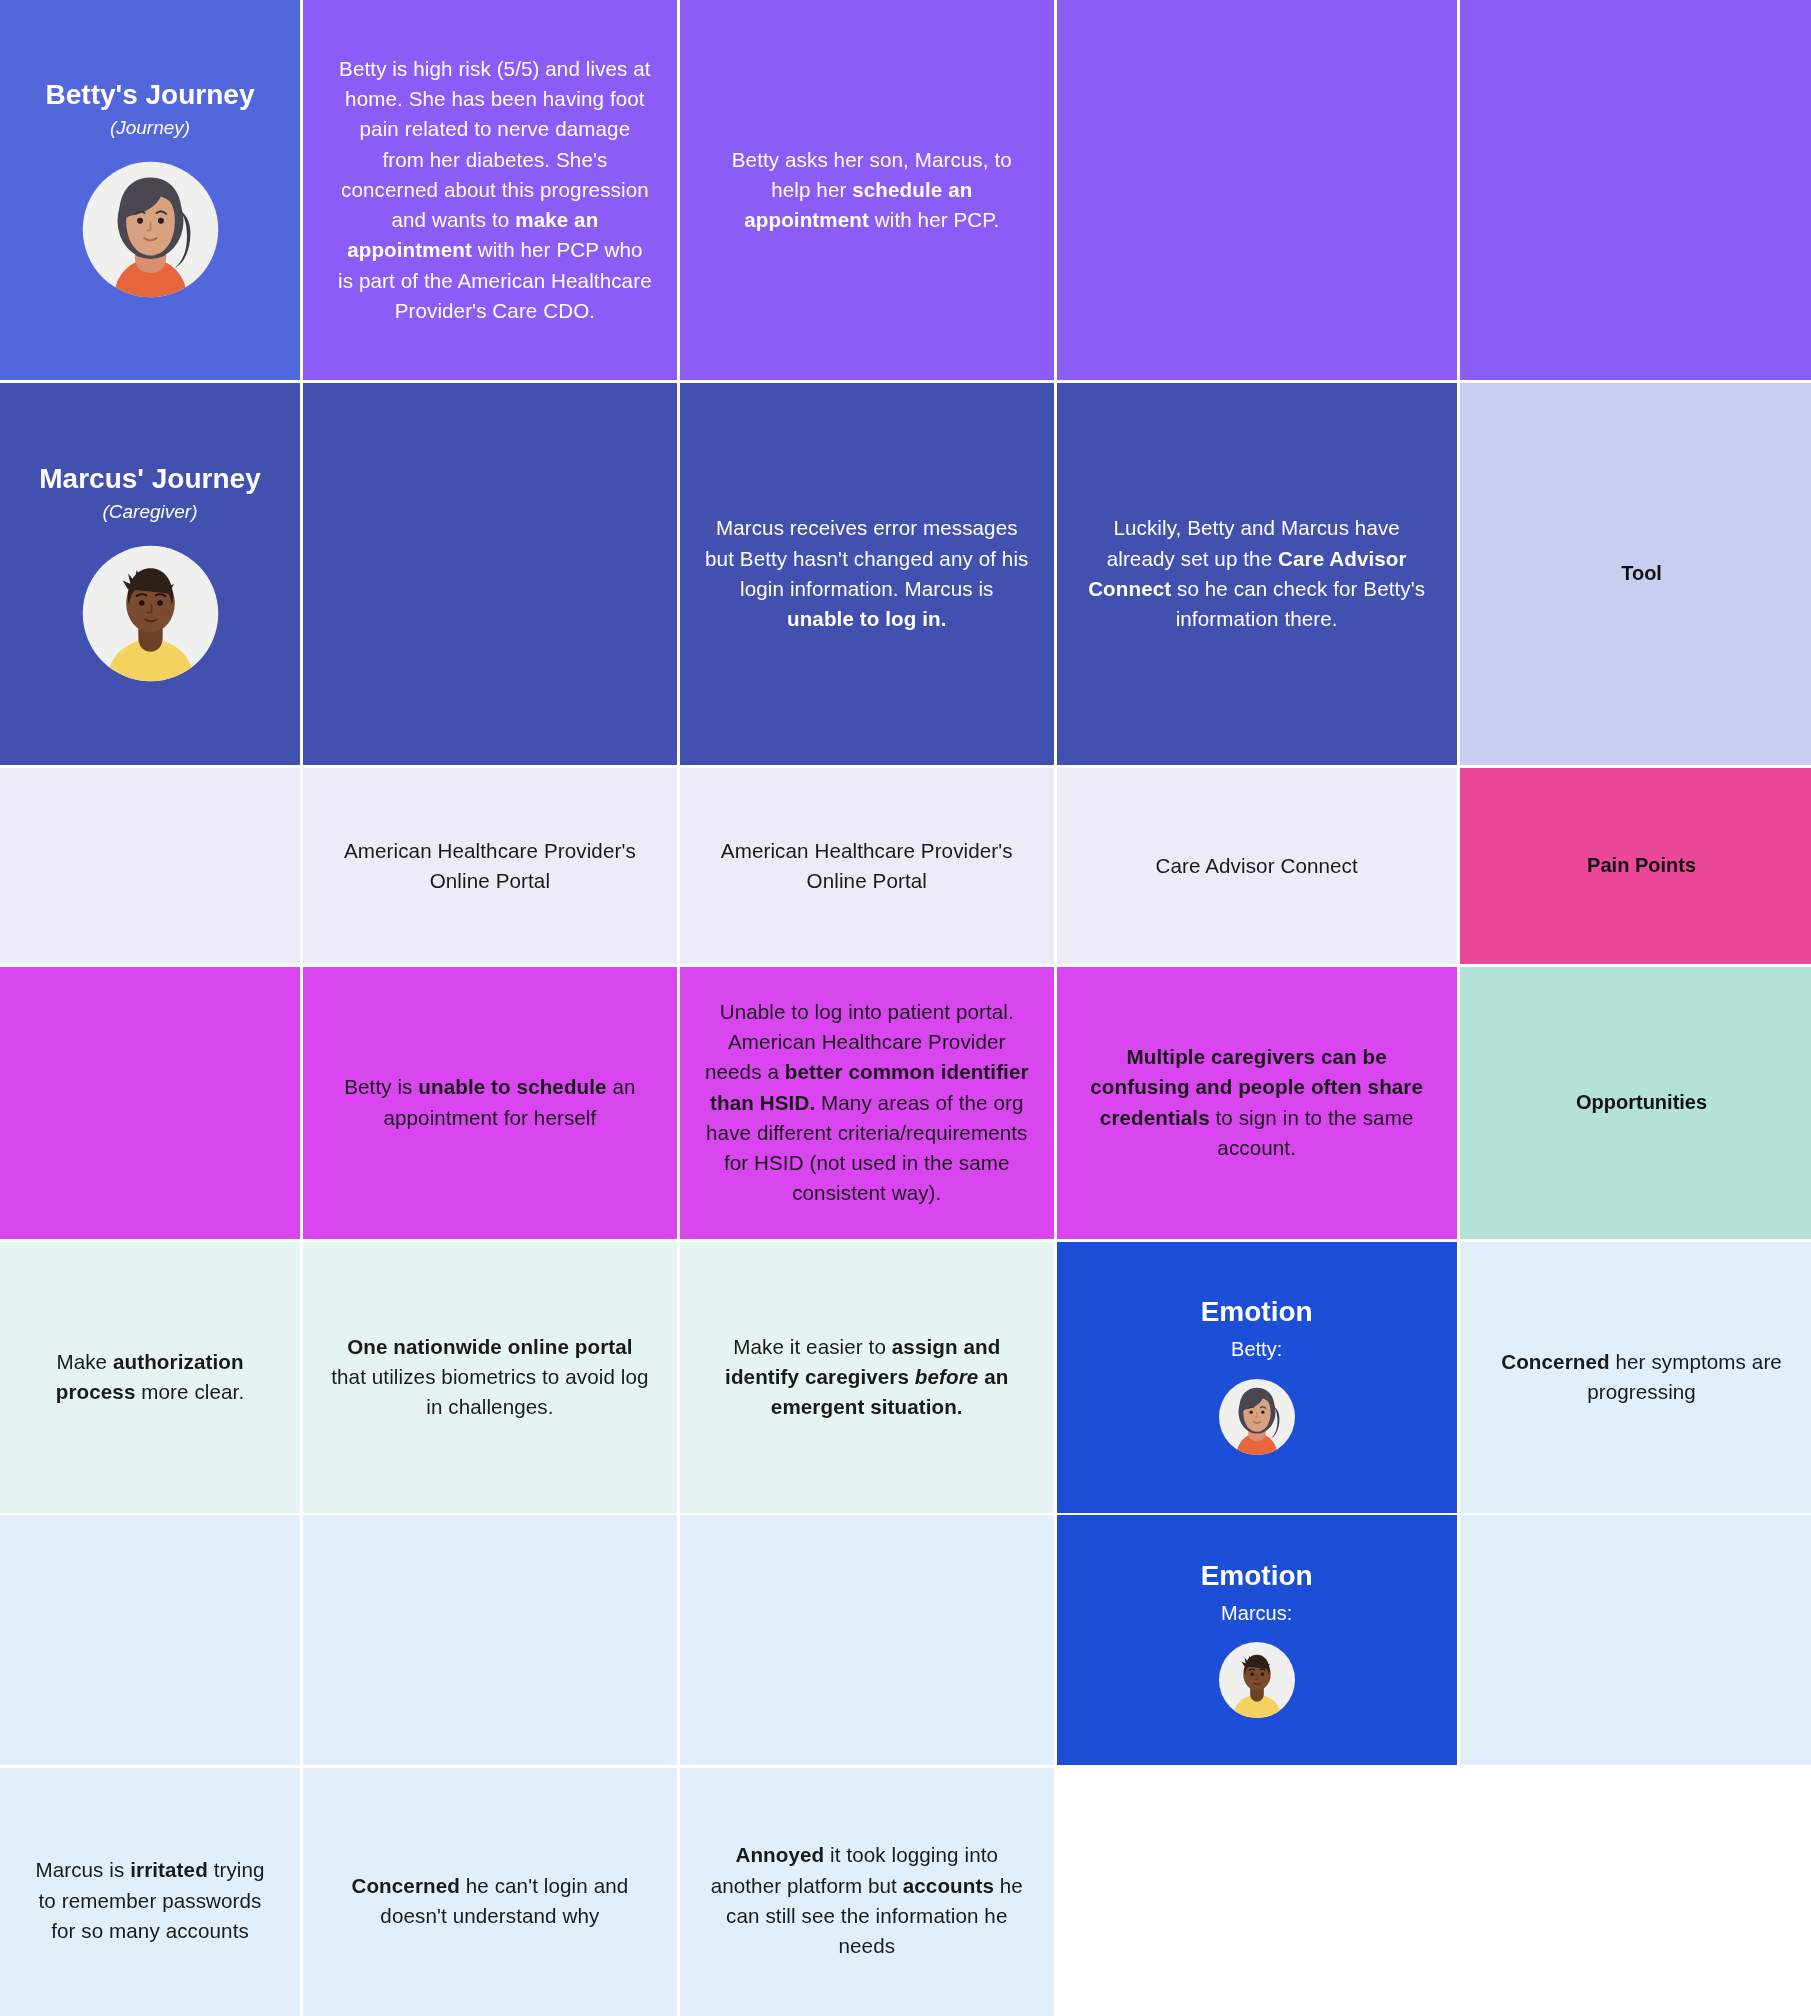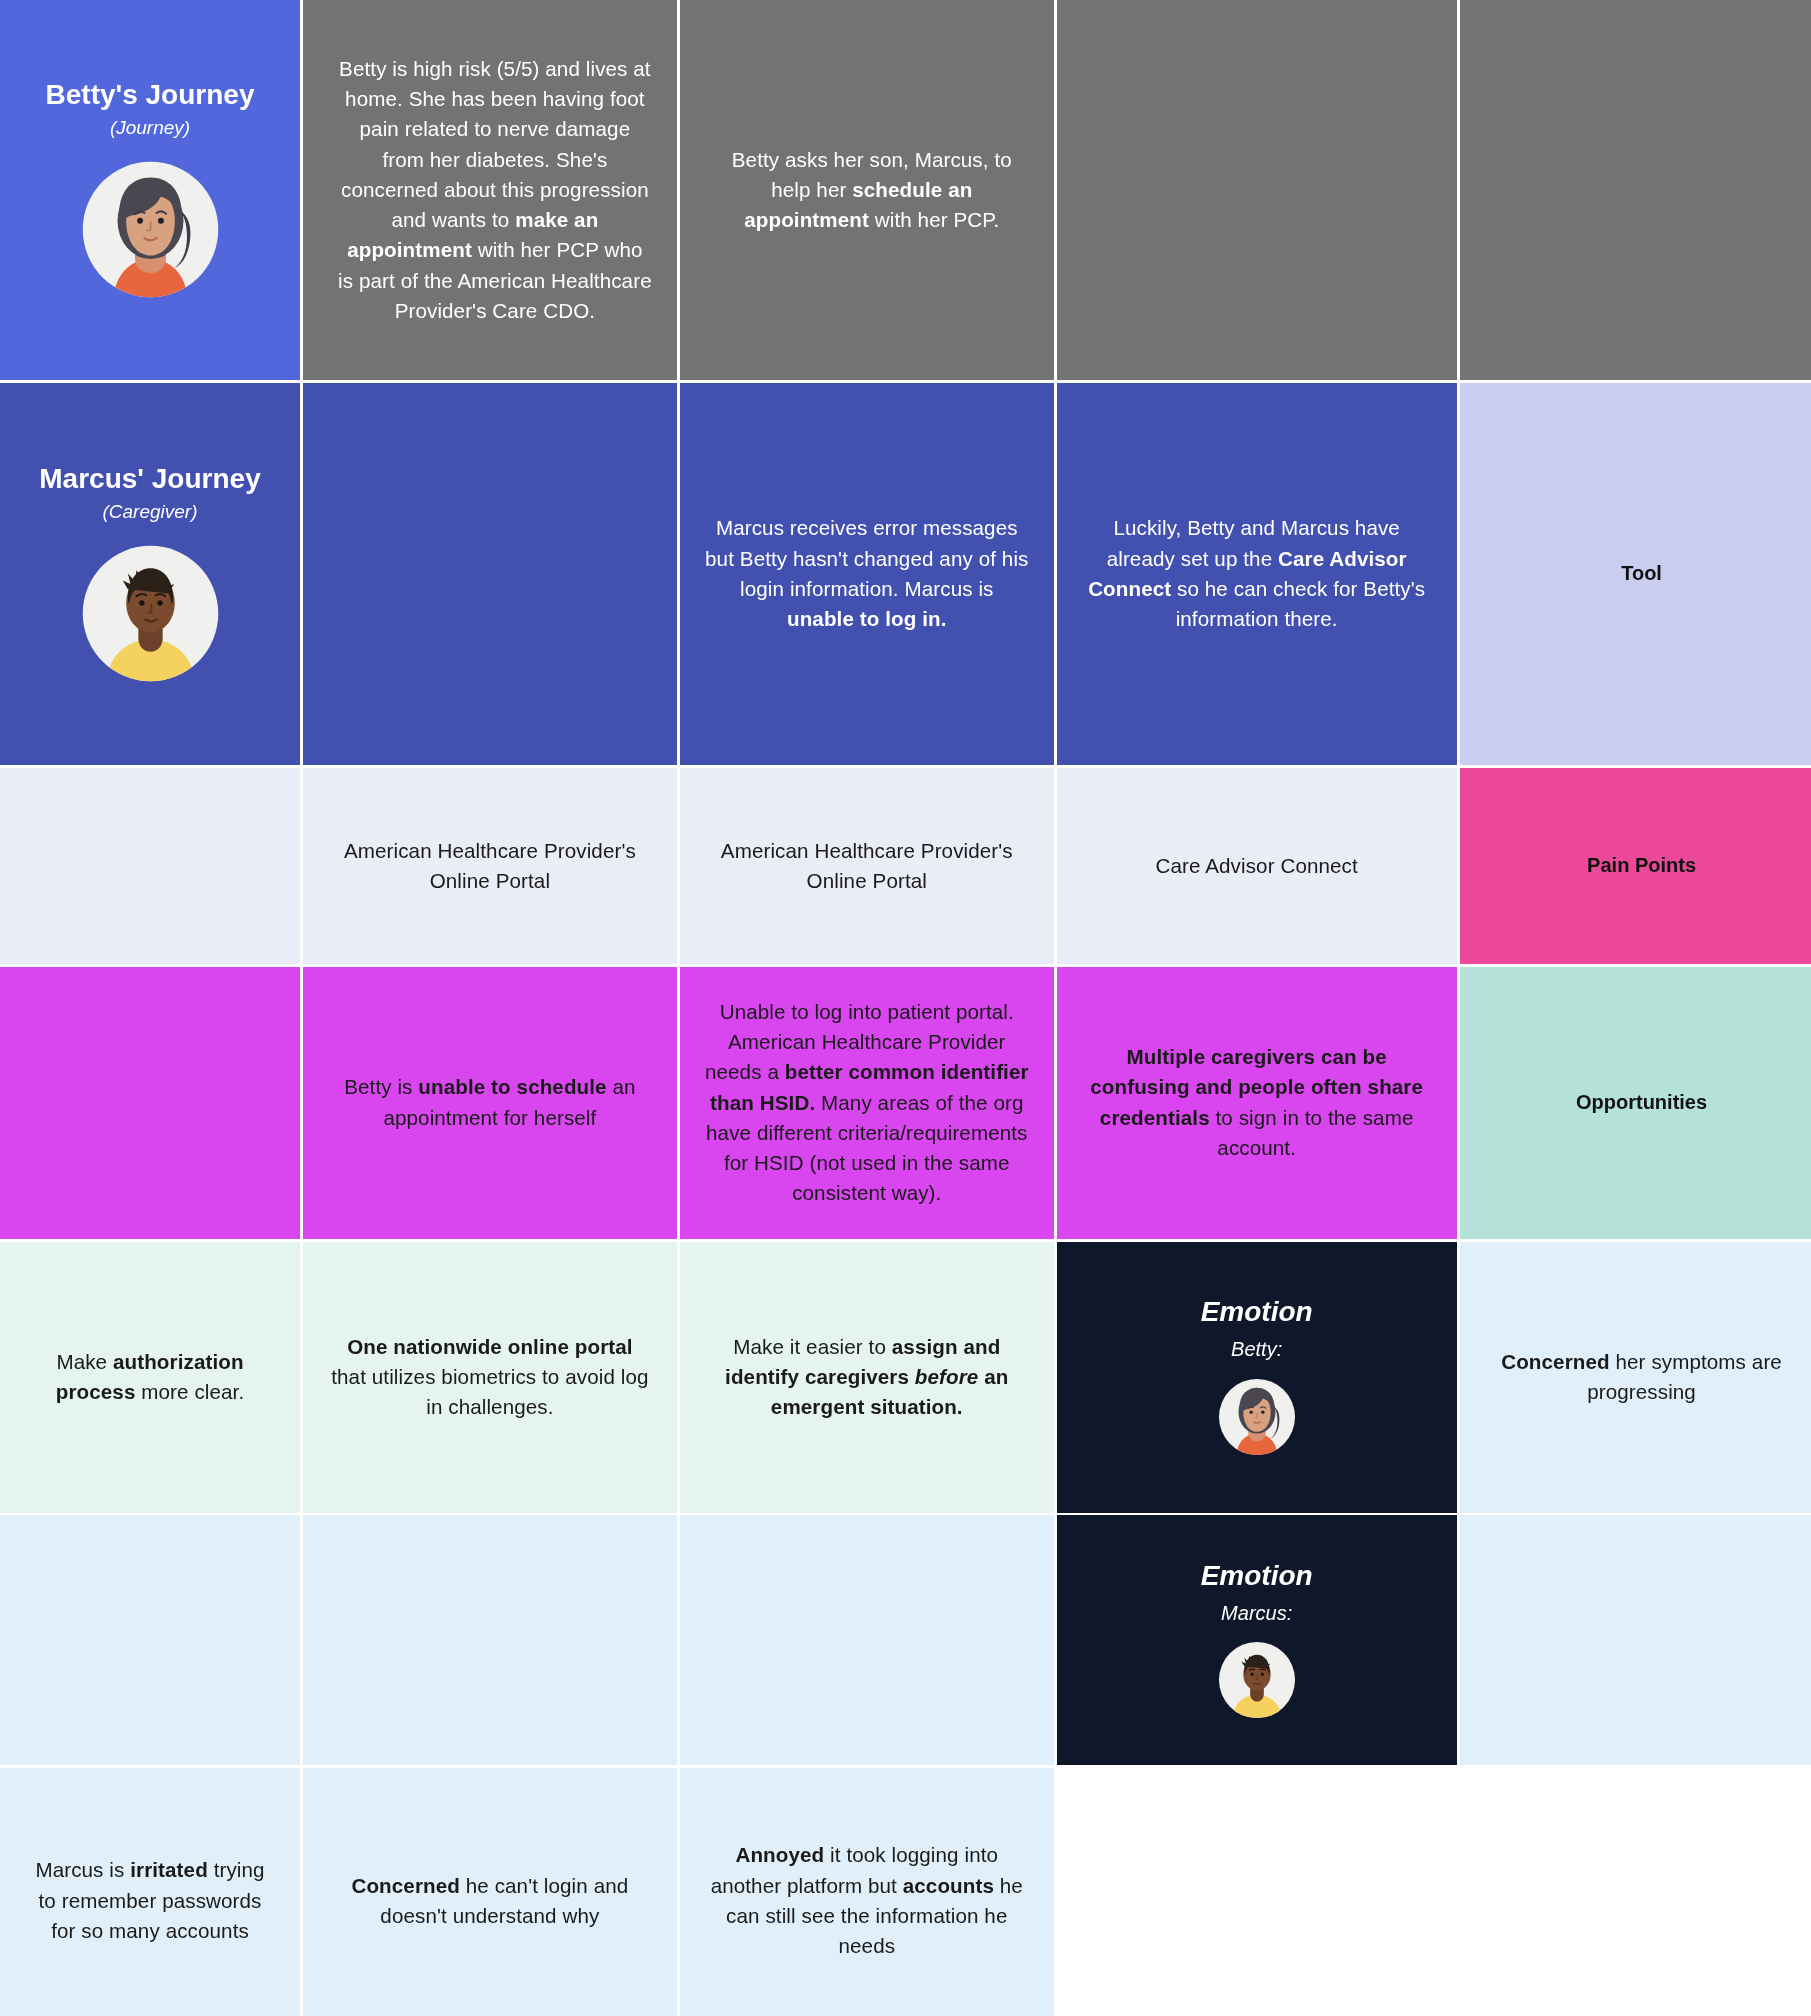--- a/index.html
+++ b/index.html
@@ -25,30 +25,30 @@
     justify-content: center;
     text-align: center;
     padding: 17px 25px;
     overflow: hidden;
   }
   .cell.label {
     padding: 13.4px 15.3px;
   }
   
   .r-betty-label   { background: #5267DC; }
-  .r-betty-cell    { background: #737373; padding-left: 35px; }
+  .r-betty-cell    { background: #8b5cf6; padding-left: 35px; }
   .r-marcus-label  { background: #4250B0; }
   .r-marcus-cell   { background: #4250B0; }
   .r-tool-label    { background: #C9CDEF; }
   .r-tool-cell     { background: #EAECF7; }
   .r-pain-label    { background: #ec4899; }
   .r-pain-cell     { background: #d946ef; }
   .r-opp-label     { background: #B4E2D8; }
   .r-opp-cell      { background: #E6F4F1; }
-  .r-emo-label     { background: #0f172a; font-style: italic; }
+  .r-emo-label     { background: #1d4ed8; }
   .r-emo-cell      { background: #E0EFFA; }
 
   .txt-light { color: #ffffff; }
   .txt-dark  { color: #1a1a1a; }
 
   .body-text {
     font-size: 20.6px;
     line-height: 1.47;
     font-weight: 400;
     letter-spacing: 0.1px;

